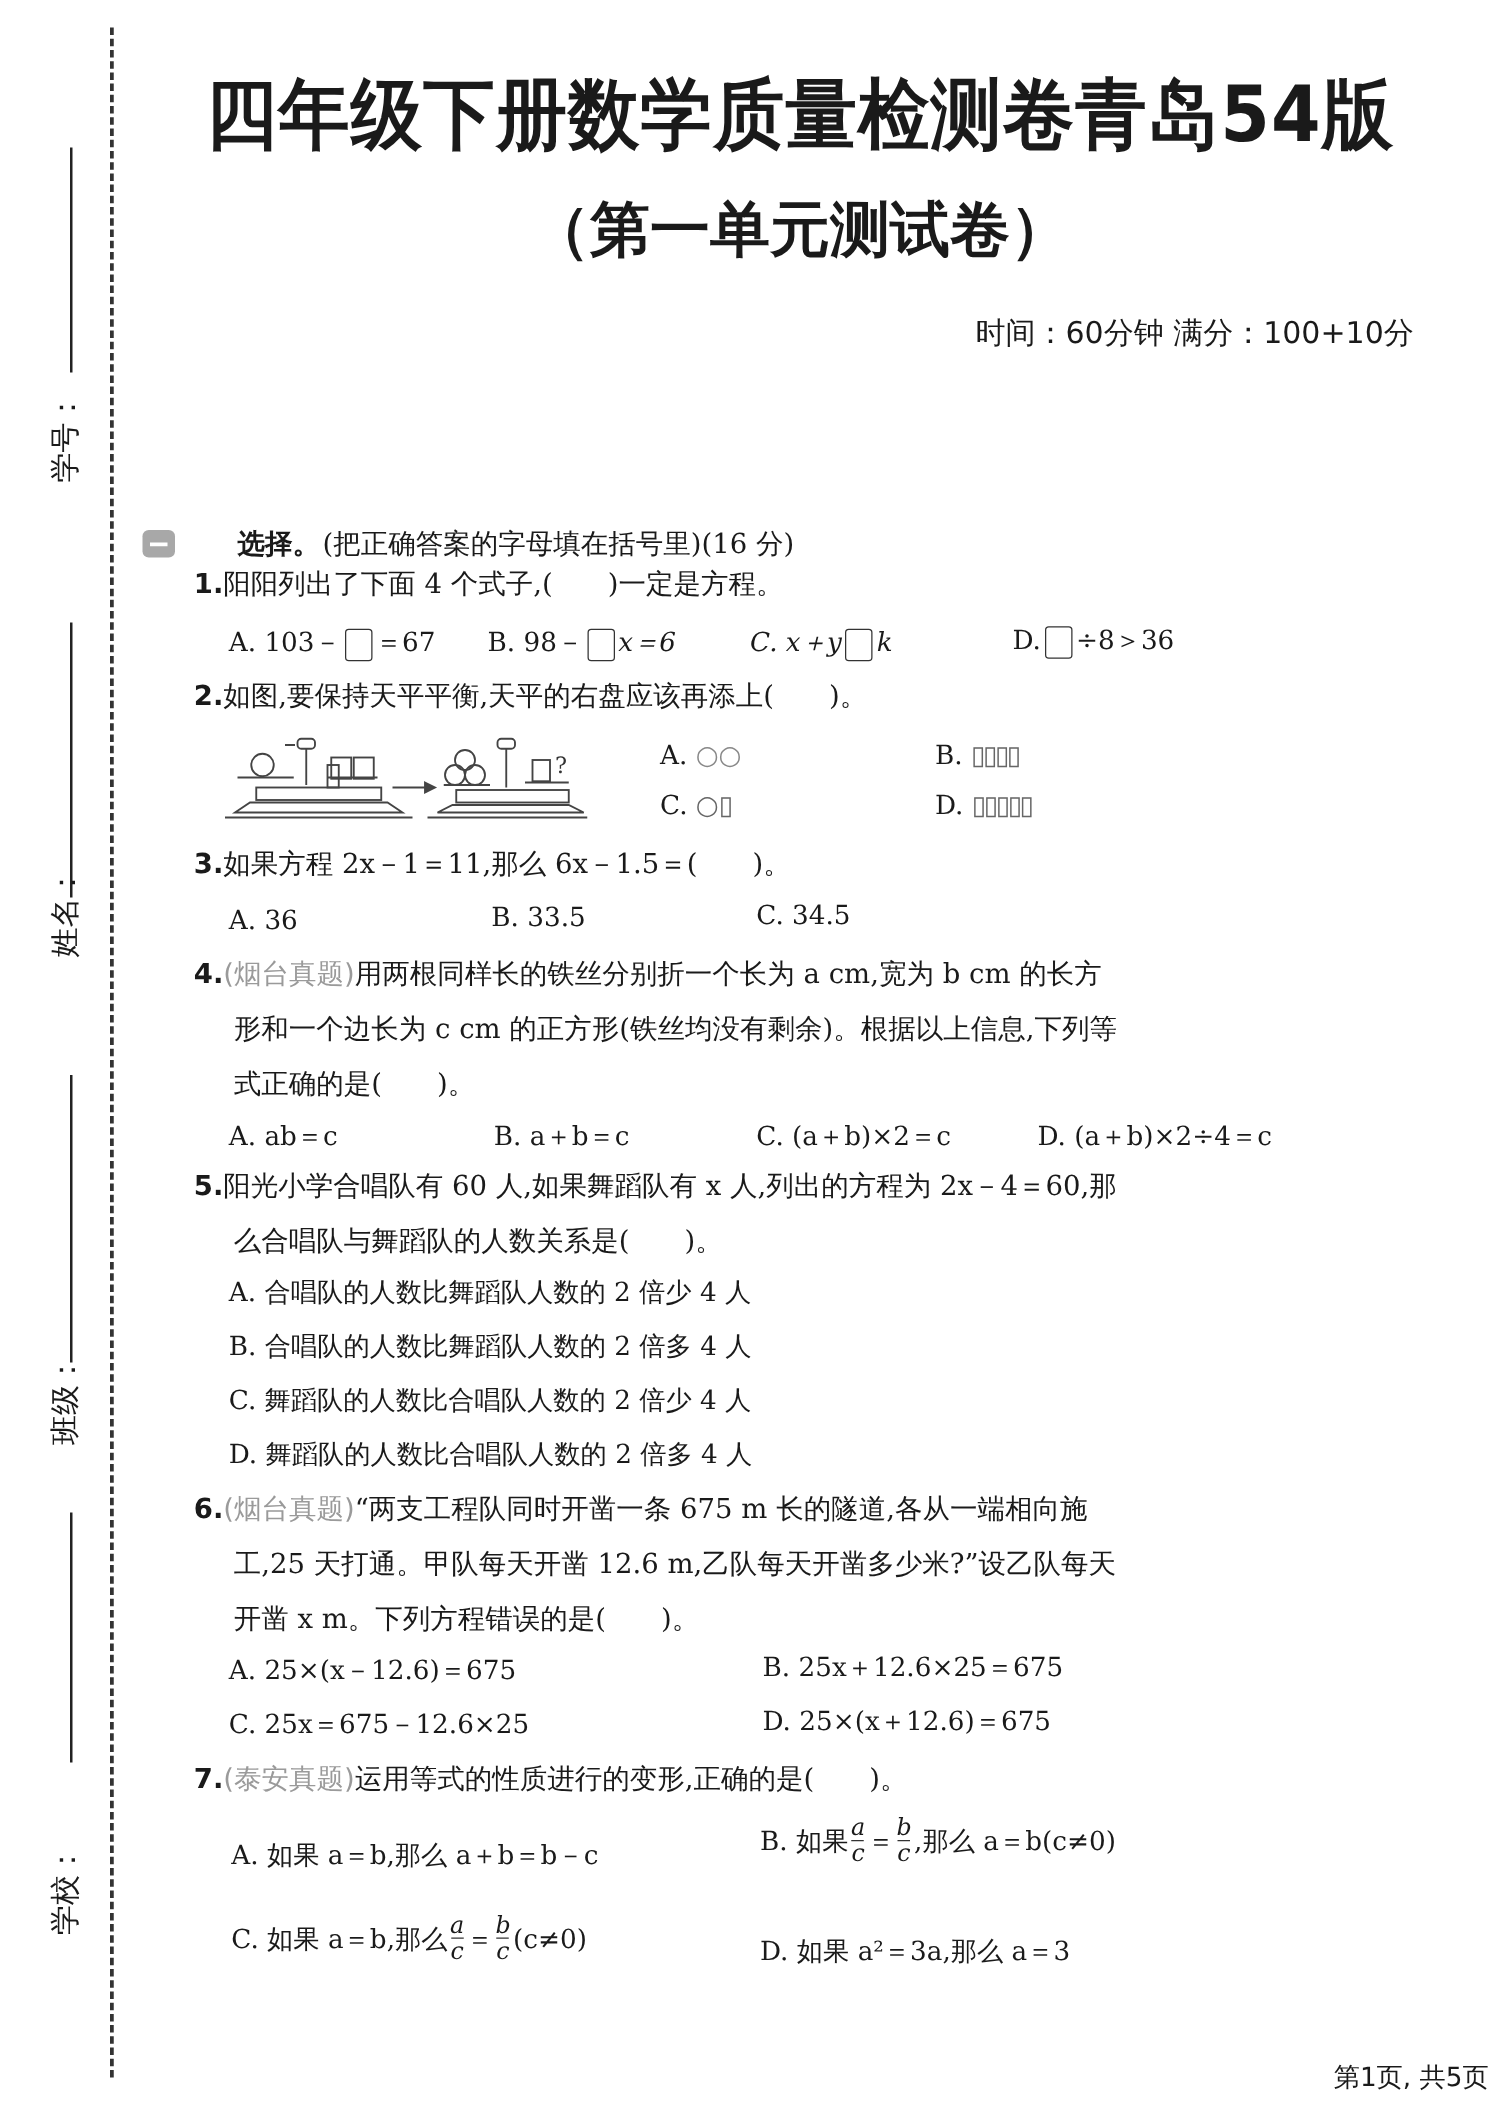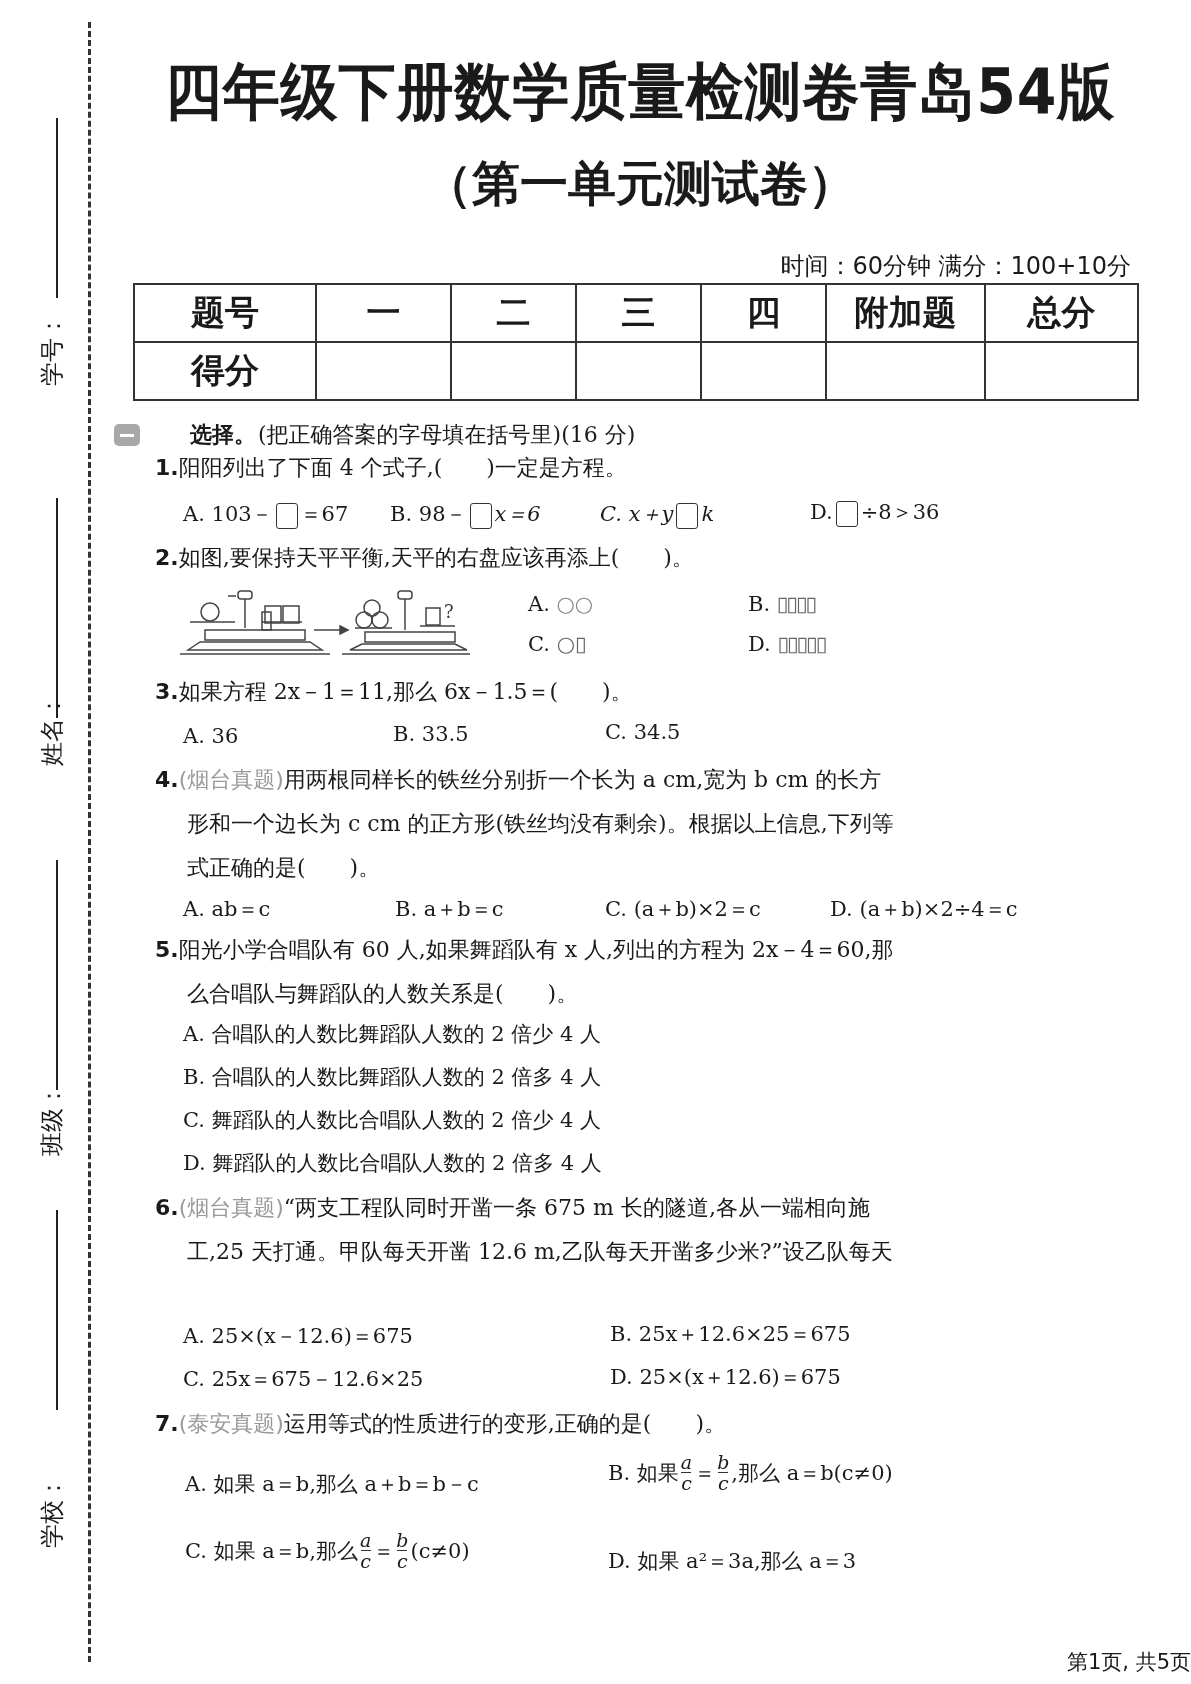--- a/index.html
+++ b/index.html
@@ -51,38 +51,20 @@
 <div class="side-label" style="top:1120px">班级：</div>
 <div class="blank-line" style="top:1210px;height:200px"></div>
 <div class="side-label" style="top:1512px">学校：</div>
 
 <div class="title">四年级下册数学质量检测卷青岛54版</div>
 <div class="subtitle">（第一单元测试卷）</div>
 <div class="meta">时间：60分钟  满分：100+10分</div>
 
 <table class="score">
   <tbody>
-      <tr>
-    <td style="width:180px">题号</td>
-    <td style="width:133px">一</td>
-    <td style="width:123px">二</td>
-    <td style="width:123px">三</td>
-    <td style="width:123px">四</td>
-    <td style="width:157px">附加题</td>
-    <td>总分</td>
-  </tr>
-  <tr>
-    <td>得分</td>
-    <td></td>
-    <td></td>
-    <td></td>
-    <td></td>
-    <td></td>
-    <td></td>
-  </tr>
 </tbody>
   </table>
 
 <div class="section">
   <span class="badge">
       <span></span>
     </span>
   <b>选择。</b>
   <span>(把正确答案的字母填在括号里)(16 分)</span>
 </div>
@@ -158,20 +140,21 @@
   <div class="indent">么合唱队与舞蹈队的人数关系是(　　)。</div>
 </div>
 <div class="opt" style="left:183px;top:1020px">A. 合唱队的人数比舞蹈队人数的 2 倍少 4 人</div>
 <div class="opt" style="left:183px;top:1063px">B. 合唱队的人数比舞蹈队人数的 2 倍多 4 人</div>
 <div class="opt" style="left:183px;top:1106px">C. 舞蹈队的人数比合唱队人数的 2 倍少 4 人</div>
 <div class="opt" style="left:183px;top:1149px">D. 舞蹈队的人数比合唱队人数的 2 倍多 4 人</div>
 
 <div class="q" style="top:1186px">
   <span class="qnum">6.</span><span class="src">(烟台真题)</span><span>“两支工程队同时开凿一条 675 m 长的隧道,各从一端相向施</span>
   <div class="indent">工,25 天打通。甲队每天开凿 12.6 m,乙队每天开凿多少米?”设乙队每天</div>
+  <div class="indent">开凿 x m。下列方程错误的是(　　)。</div>
 </div>
 <div class="opt" style="left:183px;top:1322px">A. 25×(x－12.6)＝675</div>
 <div class="opt" style="left:610px;top:1320px">B. 25x＋12.6×25＝675</div>
 <div class="opt" style="left:183px;top:1365px">C. 25x＝675－12.6×25</div>
 <div class="opt" style="left:610px;top:1363px">D. 25×(x＋12.6)＝675</div>
 
 <div class="q" style="top:1402px">
   <span class="qnum">7.</span><span class="src">(泰安真题)</span><span>运用等式的性质进行的变形,正确的是(　　)。</span>
 </div>
 <div class="opt" style="left:185px;top:1470px">A. 如果 a＝b,那么 a＋b＝b－c</div>

